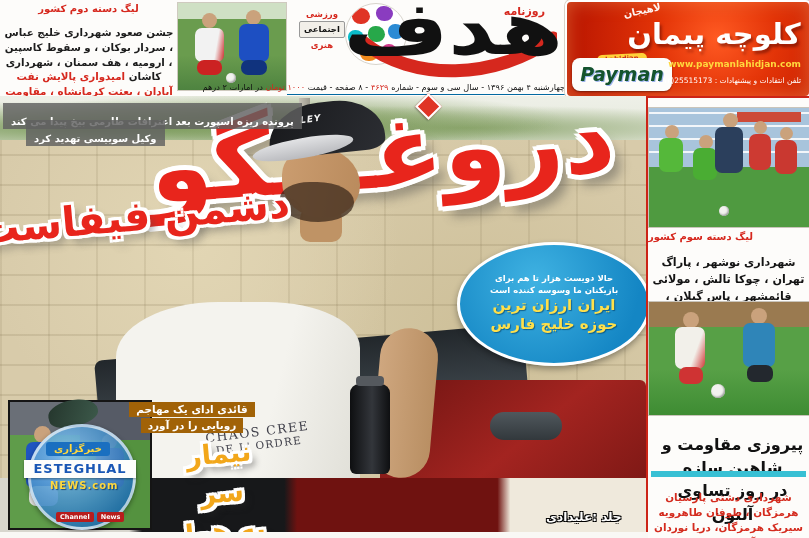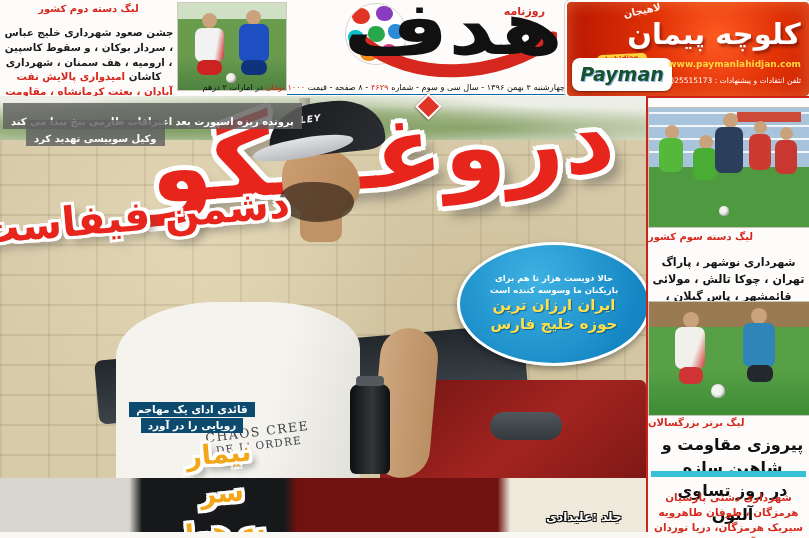--- a/index.html
+++ b/index.html
@@ -121,21 +121,21 @@
   .bubble .intro{color:#fff;font-size:8.5px;font-weight:bold;line-height:1.35;display:block;}
   .bubble .big{color:#ffe04a;font-size:15px;font-weight:bold;line-height:1.3;display:block;
                text-shadow:1px 1px 1px rgba(0,60,100,.6);}
   .neymar{left:166px;top:338px;width:112px;z-index:9;transform:rotate(-5deg);text-align:center;}
   .neymar span{display:block;font-size:27px;font-weight:bold;color:#f2a71b;line-height:1.45;
       text-shadow:-3px -3px 0 #fff,3px -3px 0 #fff,-3px 3px 0 #fff,3px 3px 0 #fff,0 -3px 0 #fff,0 3px 0 #fff,
                   -3px 0 0 #fff,3px 0 0 #fff,5px 6px 6px rgba(40,40,40,.5);}
   .credit{left:546px;top:414px;z-index:9;color:#fff;font-size:12px;font-weight:bold;
           text-shadow:-1px -1px 0 #000,1px -1px 0 #000,-1px 1px 0 #000,1px 1px 0 #000;}
   .gh-band{left:128px;top:306px;width:128px;z-index:9;display:flex;flex-direction:column;align-items:center;gap:1px;}
-  .gh-band span{background:#0c4a6e;color:#fff;font-size:10.5px;font-weight:bold;padding:1px 7px 2px;white-space:nowrap;}
+  .gh-band span{background:#a16207;color:#fff;font-size:10.5px;font-weight:bold;padding:1px 7px 2px;white-space:nowrap;}
 
   
   .inset{left:8px;top:304px;width:140px;height:126px;z-index:9;border:2px solid #151515;background:#4f8a3c;overflow:visible;}
   .ins-left{left:0;top:0;width:70px;height:126px;background:linear-gradient(#6a6f77 0 26%,#5f9c4a 26% 100%);}
   .ins-right{left:70px;top:0;width:70px;height:126px;background:linear-gradient(#565b66 0 30%,#54923f 30% 100%);}
   .boot{left:38px;top:-2px;width:50px;height:26px;background:linear-gradient(120deg,#24352c,#3d5a4b);
         border-radius:45% 55% 40% 40%;transform:rotate(-14deg);z-index:2;}
   .wm-circle{left:18px;top:22px;width:102px;height:100px;border-radius:50%;z-index:3;
              background:radial-gradient(circle at 35% 30%,rgba(140,200,240,.9),rgba(25,105,175,.88) 80%);
              border:3px solid rgba(255,255,255,.65);box-shadow:0 2px 5px rgba(0,0,0,.4);}
@@ -199,20 +199,25 @@
     </svg>
     <div class="abs ball">
       <div class="spot" style="left:6px;top:4px;width:18px;height:16px;background:#e03425"></div>
       <div class="spot" style="left:30px;top:2px;width:17px;height:15px;background:#8a3cc0"></div>
       <div class="spot" style="left:42px;top:20px;width:16px;height:15px;background:#2b8bd4"></div>
       <div class="spot" style="left:22px;top:22px;width:17px;height:16px;background:#27a84a"></div>
       <div class="spot" style="left:2px;top:26px;width:16px;height:15px;background:#0bbccД;background:#0bbcc9"></div>
       <div class="spot" style="left:14px;top:42px;width:18px;height:15px;background:#f08a1d"></div>
       <div class="spot" style="left:36px;top:40px;width:15px;height:14px;background:#d43b8e"></div>
     </div>
+    <div class="abs taglines">
+      <span class="tg-red">ورزشی</span>
+      <span class="tg-black">اجتماعی</span>
+      <span class="tg-red">هنری</span>
+    </div>
     <div class="abs dateline rtl nowrap">
       <span>چهارشنبه ۴ بهمن ۱۳۹۶ - سال سی و سوم - شماره</span>
       <span class="red">۴۶۲۹</span>
       <span>- ۸ صفحه - قیمت</span>
       <span class="red">۱۰۰۰ تومان</span>
       <span>در امارات ۲ درهم</span>
     </div>
   </section>
   <div class="abs diamond" style="left:419px;top:97px"></div>
 
@@ -256,20 +261,40 @@
     <h2 class="abs main-headline rtl nowrap">دروغـــگو</h2>
     <h3 class="abs main-subhead rtl nowrap">دشمن فیفاست!</h3>
 
     <div class="abs bubble rtl">
       <span class="intro">حالا دویست هزار تا هم برای</span>
       <span class="intro">بازیکنان ما وسوسه کننده است</span>
       <span class="big">ایران ارزان ترین</span>
       <span class="big">حوزه خلیج فارس</span>
     </div>
 
+    <aside class="abs inset">
+      <div class="abs ins-left">
+        <div class="hd" style="left:24px;top:24px;width:17px;height:17px"></div>
+        <div class="fig" style="left:16px;top:40px;width:34px;height:46px;background:#1f55c0"></div>
+        <div class="fig" style="left:19px;top:84px;width:29px;height:20px;background:#e9e9e6"></div>
+      </div>
+      <div class="abs ins-right">
+        <div class="hd" style="left:22px;top:32px;width:15px;height:15px"></div>
+        <div class="fig" style="left:16px;top:46px;width:28px;height:40px;background:#5a3f8f"></div>
+      </div>
+      <div class="abs boot"></div>
+      <div class="abs wm-circle"></div>
+      <span class="abs wm-fa rtl">خبرگزاری</span>
+      <div class="abs wm-en">ESTEGHLAL</div>
+      <span class="abs wm-news">NEWS.com</span>
+      <div class="abs ins-badges">
+        <span>Channel</span>
+        <span>News</span>
+      </div>
+    </aside>
 
     <div class="abs gh-band rtl">
       <span>قائدی ادای یک مهاجم</span>
       <span>رویایی را در آورد</span>
     </div>
 
     <div class="abs neymar rtl">
       <span>نیمار سر</span>
       <span>به هوا</span>
     </div>
@@ -298,20 +323,19 @@
 
     <div class="abs rc-photo2">
       <div class="hd" style="left:34px;top:10px;width:16px;height:16px"></div>
       <div class="fig" style="left:26px;top:25px;width:30px;height:42px;background:linear-gradient(110deg,#f2f0ea 65%,#cf3333)"></div>
       <div class="fig" style="left:30px;top:65px;width:24px;height:17px;background:#cf3333"></div>
       <div class="hd" style="left:102px;top:6px;width:16px;height:16px"></div>
       <div class="fig" style="left:94px;top:21px;width:32px;height:44px;background:#2f85b8"></div>
       <div class="fig" style="left:98px;top:63px;width:26px;height:17px;background:#23282e"></div>
       <div class="ballc" style="left:62px;top:82px;width:14px;height:14px"></div>
     </div>
-    <div class="abs rc-kicker rc-k2 rtl">لیگ برتر بزرگسالان</div>
     <h4 class="abs rc-head2 rtl"><span>پیروزی مقاومت و شاهین سازه</span><br>
       <span>در روز تساوی آلتون</span></h4>
     <div class="abs rc-divider"></div>
     <p class="abs rc-text2 rtl">شهرداری دشتی پارسیان هرمزگان ، طوفان طاهرویه سیریک هرمزگان، دریا نوردان بوشهر ، آریا خورموج بوشهر میزبانان فوتبال ساحلی کشور</p>
   </aside>
 
 </div>
 
 </body></html>

